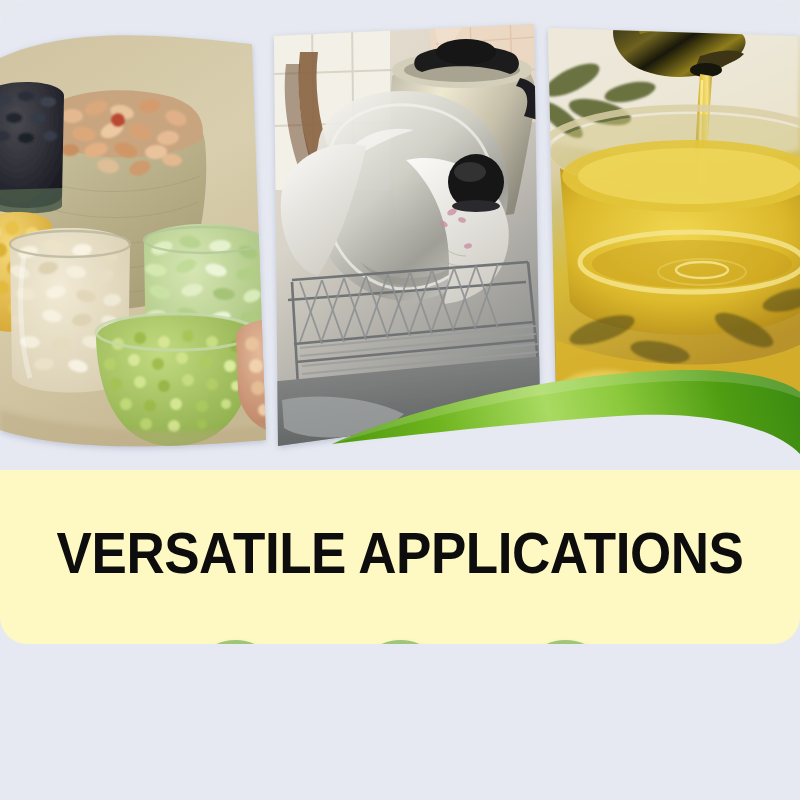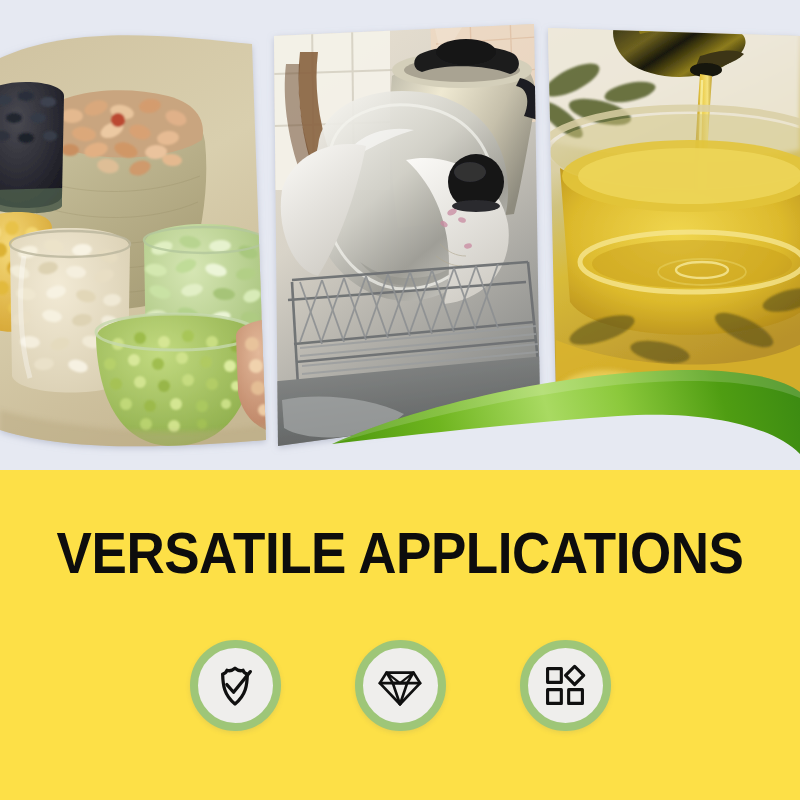--- a/index.html
+++ b/index.html
@@ -12,23 +12,24 @@
 
   body {
     font-family:"Liberation Sans", sans-serif;
     background:#e6e9f2;
     position:relative;
   }
 
   .banner {
     position:absolute;
     left:0; top:0;
-    width:800px; height:800px;
-    background:#fde047;
+    width:800px; height:644px;
+    background:#fef9c3;
     overflow:hidden;
+    border-radius:27px;
   }
 
   
   .collage {
     position:absolute;
     left:0; top:0;
     width:800px; height:470px;
   }
 
   .collage svg { display:block; }

